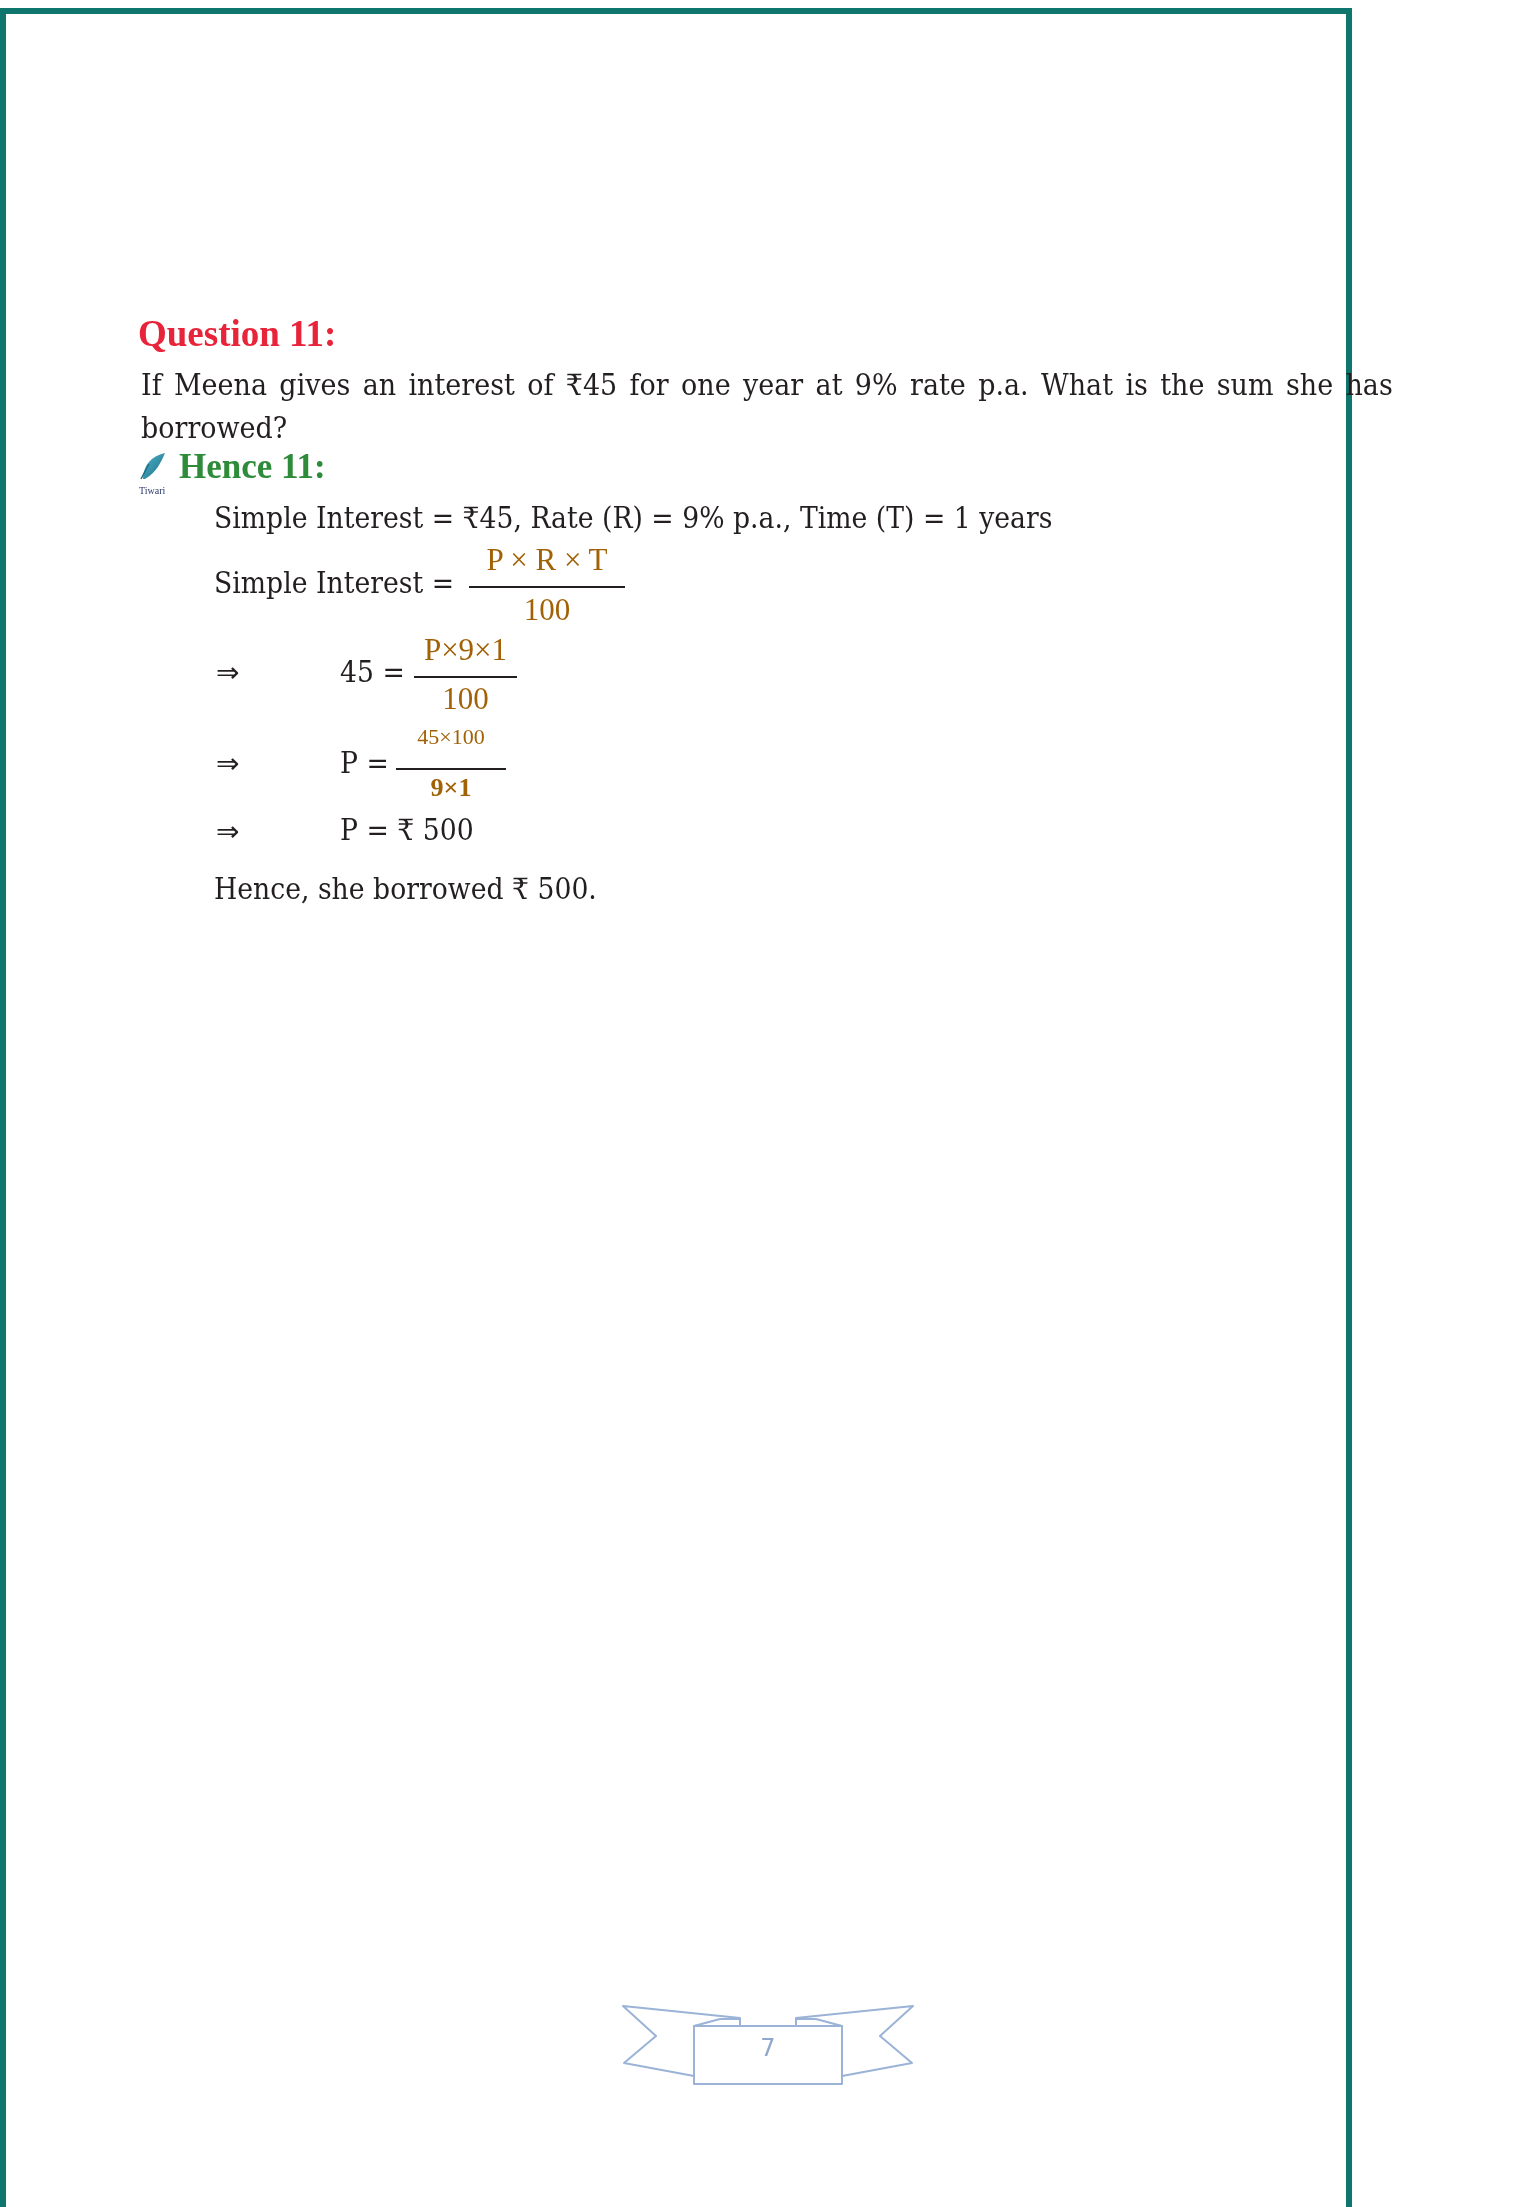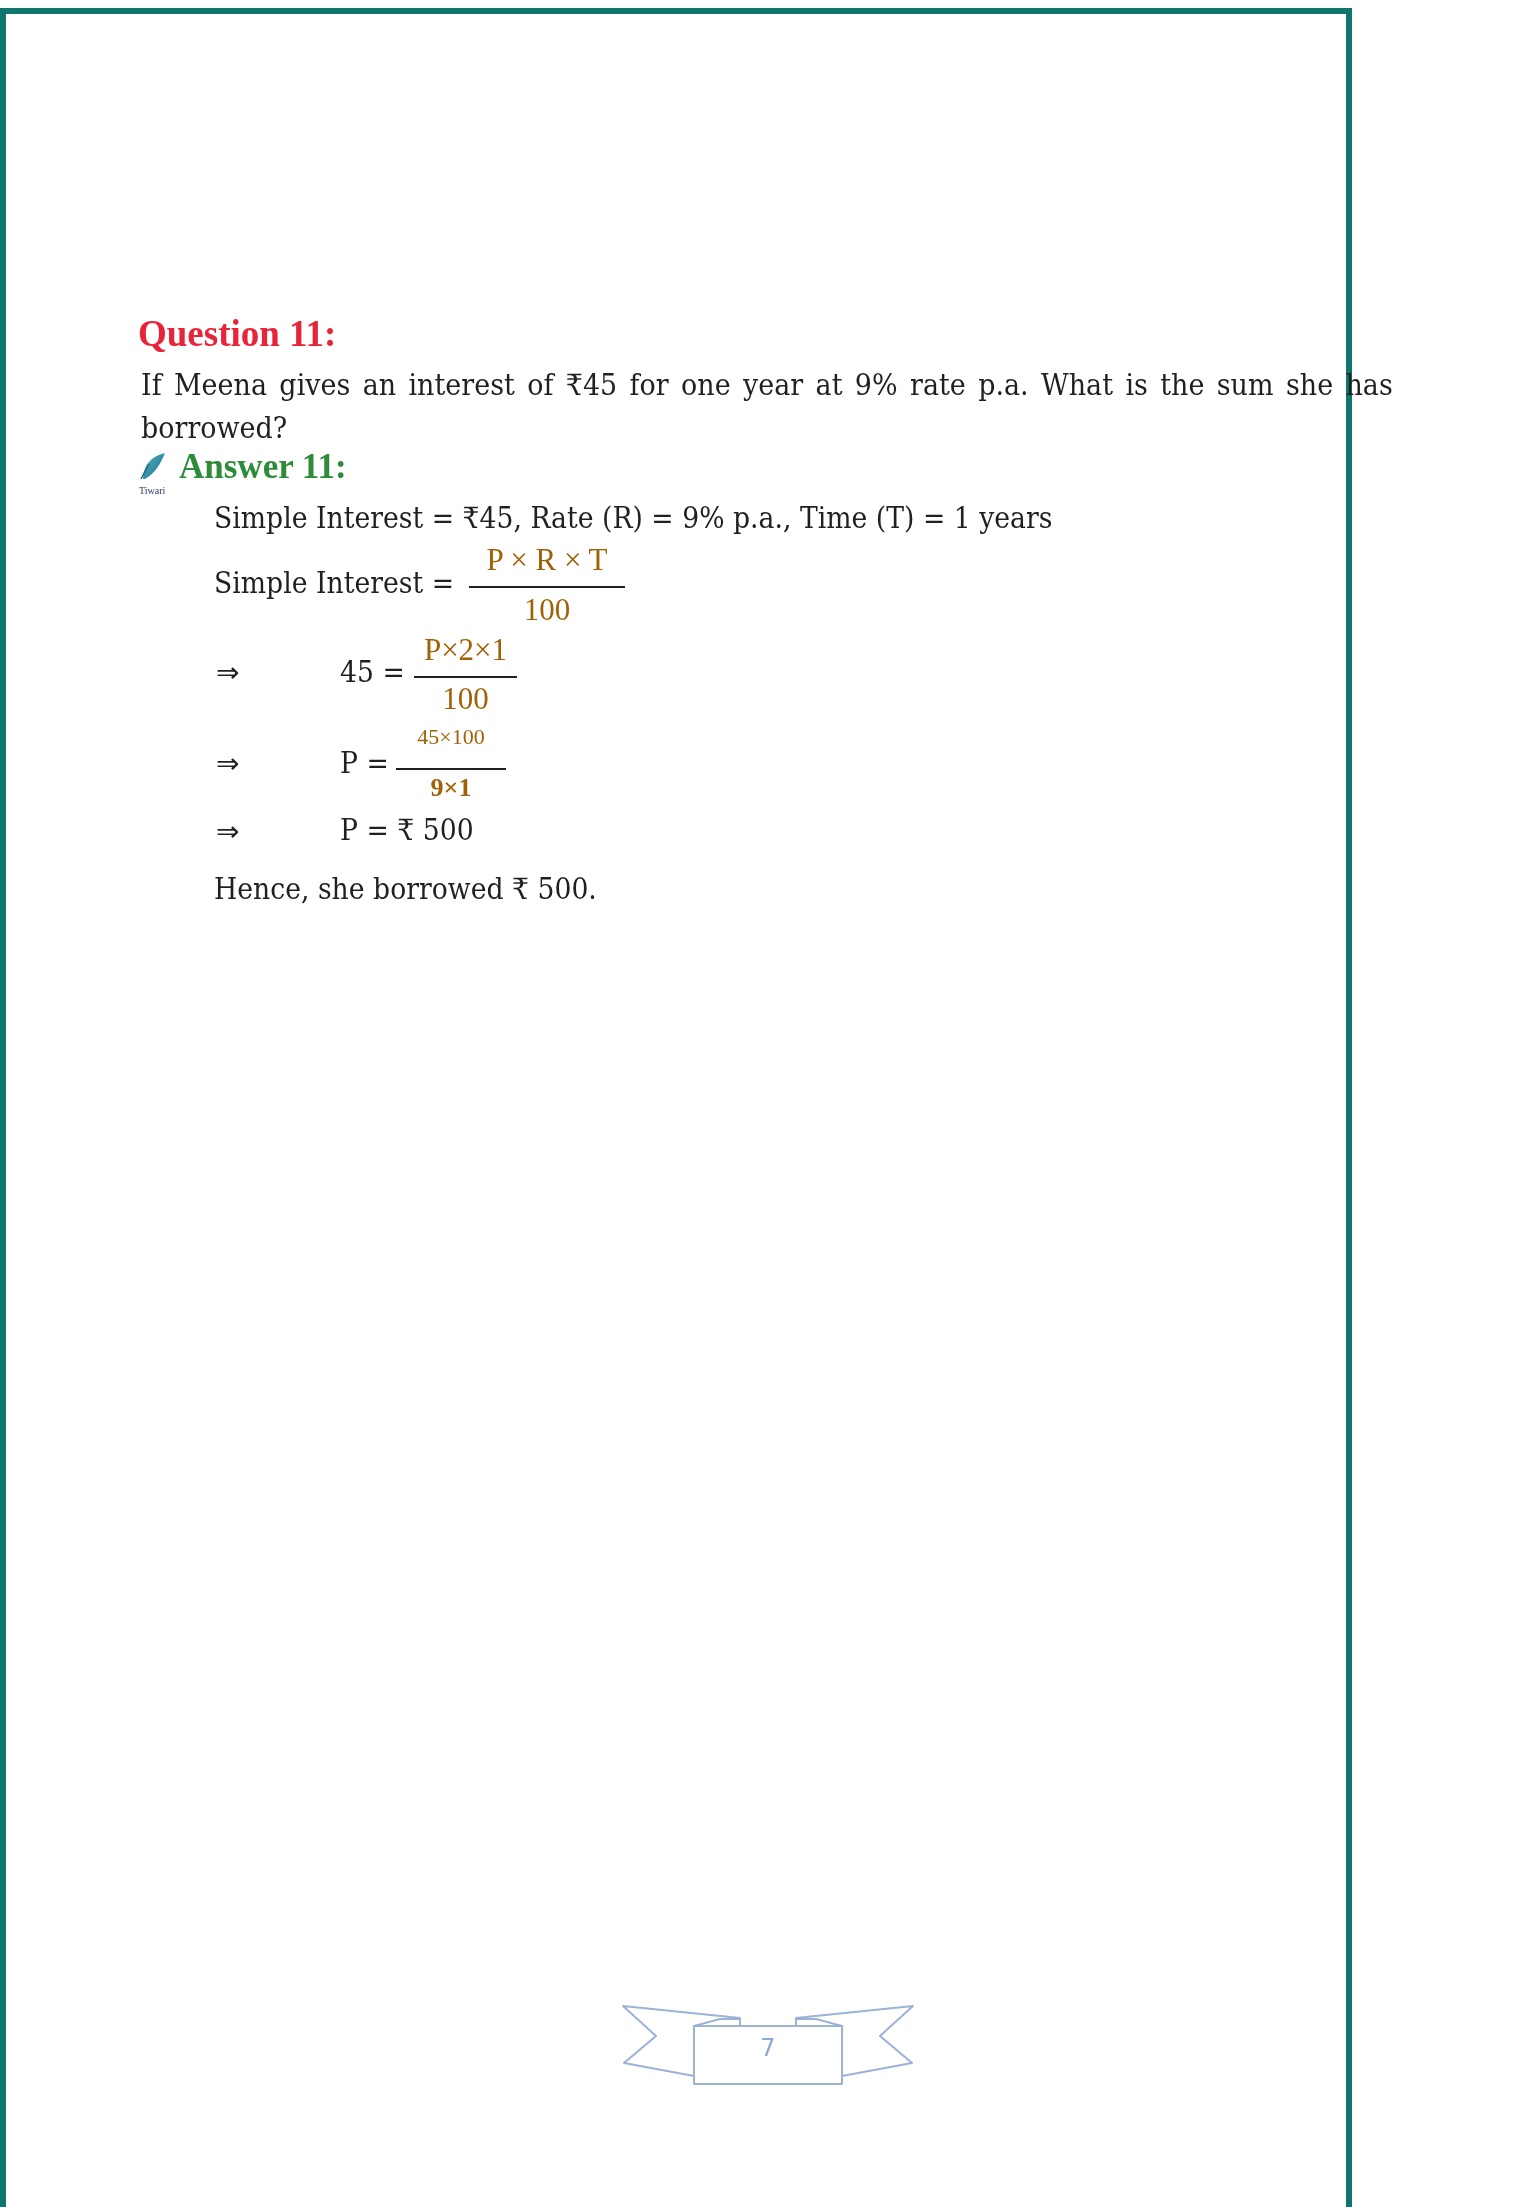--- a/index.html
+++ b/index.html
@@ -114,35 +114,35 @@
           <stop offset="0" stop-color="#4fb3c9"></stop>
           <stop offset="1" stop-color="#1f6f86"></stop>
         </linearGradient>
       </defs>
       <path d="M4 27 C4 14 12 4 26 1 C22 10 18 20 6 27 Z" fill="url(#lg)"></path>
       <path d="M2 27 L10 12" stroke="#1f6f86" stroke-width="1.5"></path>
     </svg>
     <span class="logo-text">Tiwari</span>
   </div>
 
-  <div class="abs serif a-heading">Answer 11:</div>
+  <div class="abs serif a-heading">Hence 11:</div>
 
   <div class="abs body-text ans" style="left:208px; top:487px;">Simple Interest = ₹45, Rate (R) = 9% p.a., Time (T) = 1 years</div>
 
   <div class="abs body-text ans" style="left:208px; top:552px;">Simple Interest =</div>
   <div class="frac math" style="left:463px; top:528px; width:156px; height:90px;">
     <span class="num" style="top:0px; font-size:31px;">P × R × T</span>
     <span class="bar" style="top:44px;"></span>
     <span class="den" style="top:50px; font-size:31px;">100</span>
   </div>
 
   <div class="abs arrow" style="left:210px; top:642px;">⇒</div>
   <div class="abs body-text ans" style="left:334px; top:641px;">45 =</div>
   <div class="frac math" style="left:408px; top:618px; width:103px; height:90px;">
-    <span class="num" style="top:0px; font-size:31px;">P×2×1</span>
+    <span class="num" style="top:0px; font-size:31px;">P×9×1</span>
     <span class="bar" style="top:44px;"></span>
     <span class="den" style="top:49px; font-size:31px;">100</span>
   </div>
 
   <div class="abs arrow" style="left:210px; top:733px;">⇒</div>
   <div class="abs body-text ans" style="left:334px; top:732px;">P =</div>
   <div class="frac math" style="left:390px; top:710px; width:110px; height:90px;">
     <span class="num" style="top:0px; font-size:22px;">45×100</span>
     <span class="bar" style="top:44px;"></span>
     <span class="den" style="top:49px; font-size:26px;font-weight:bold;">9×1</span>

